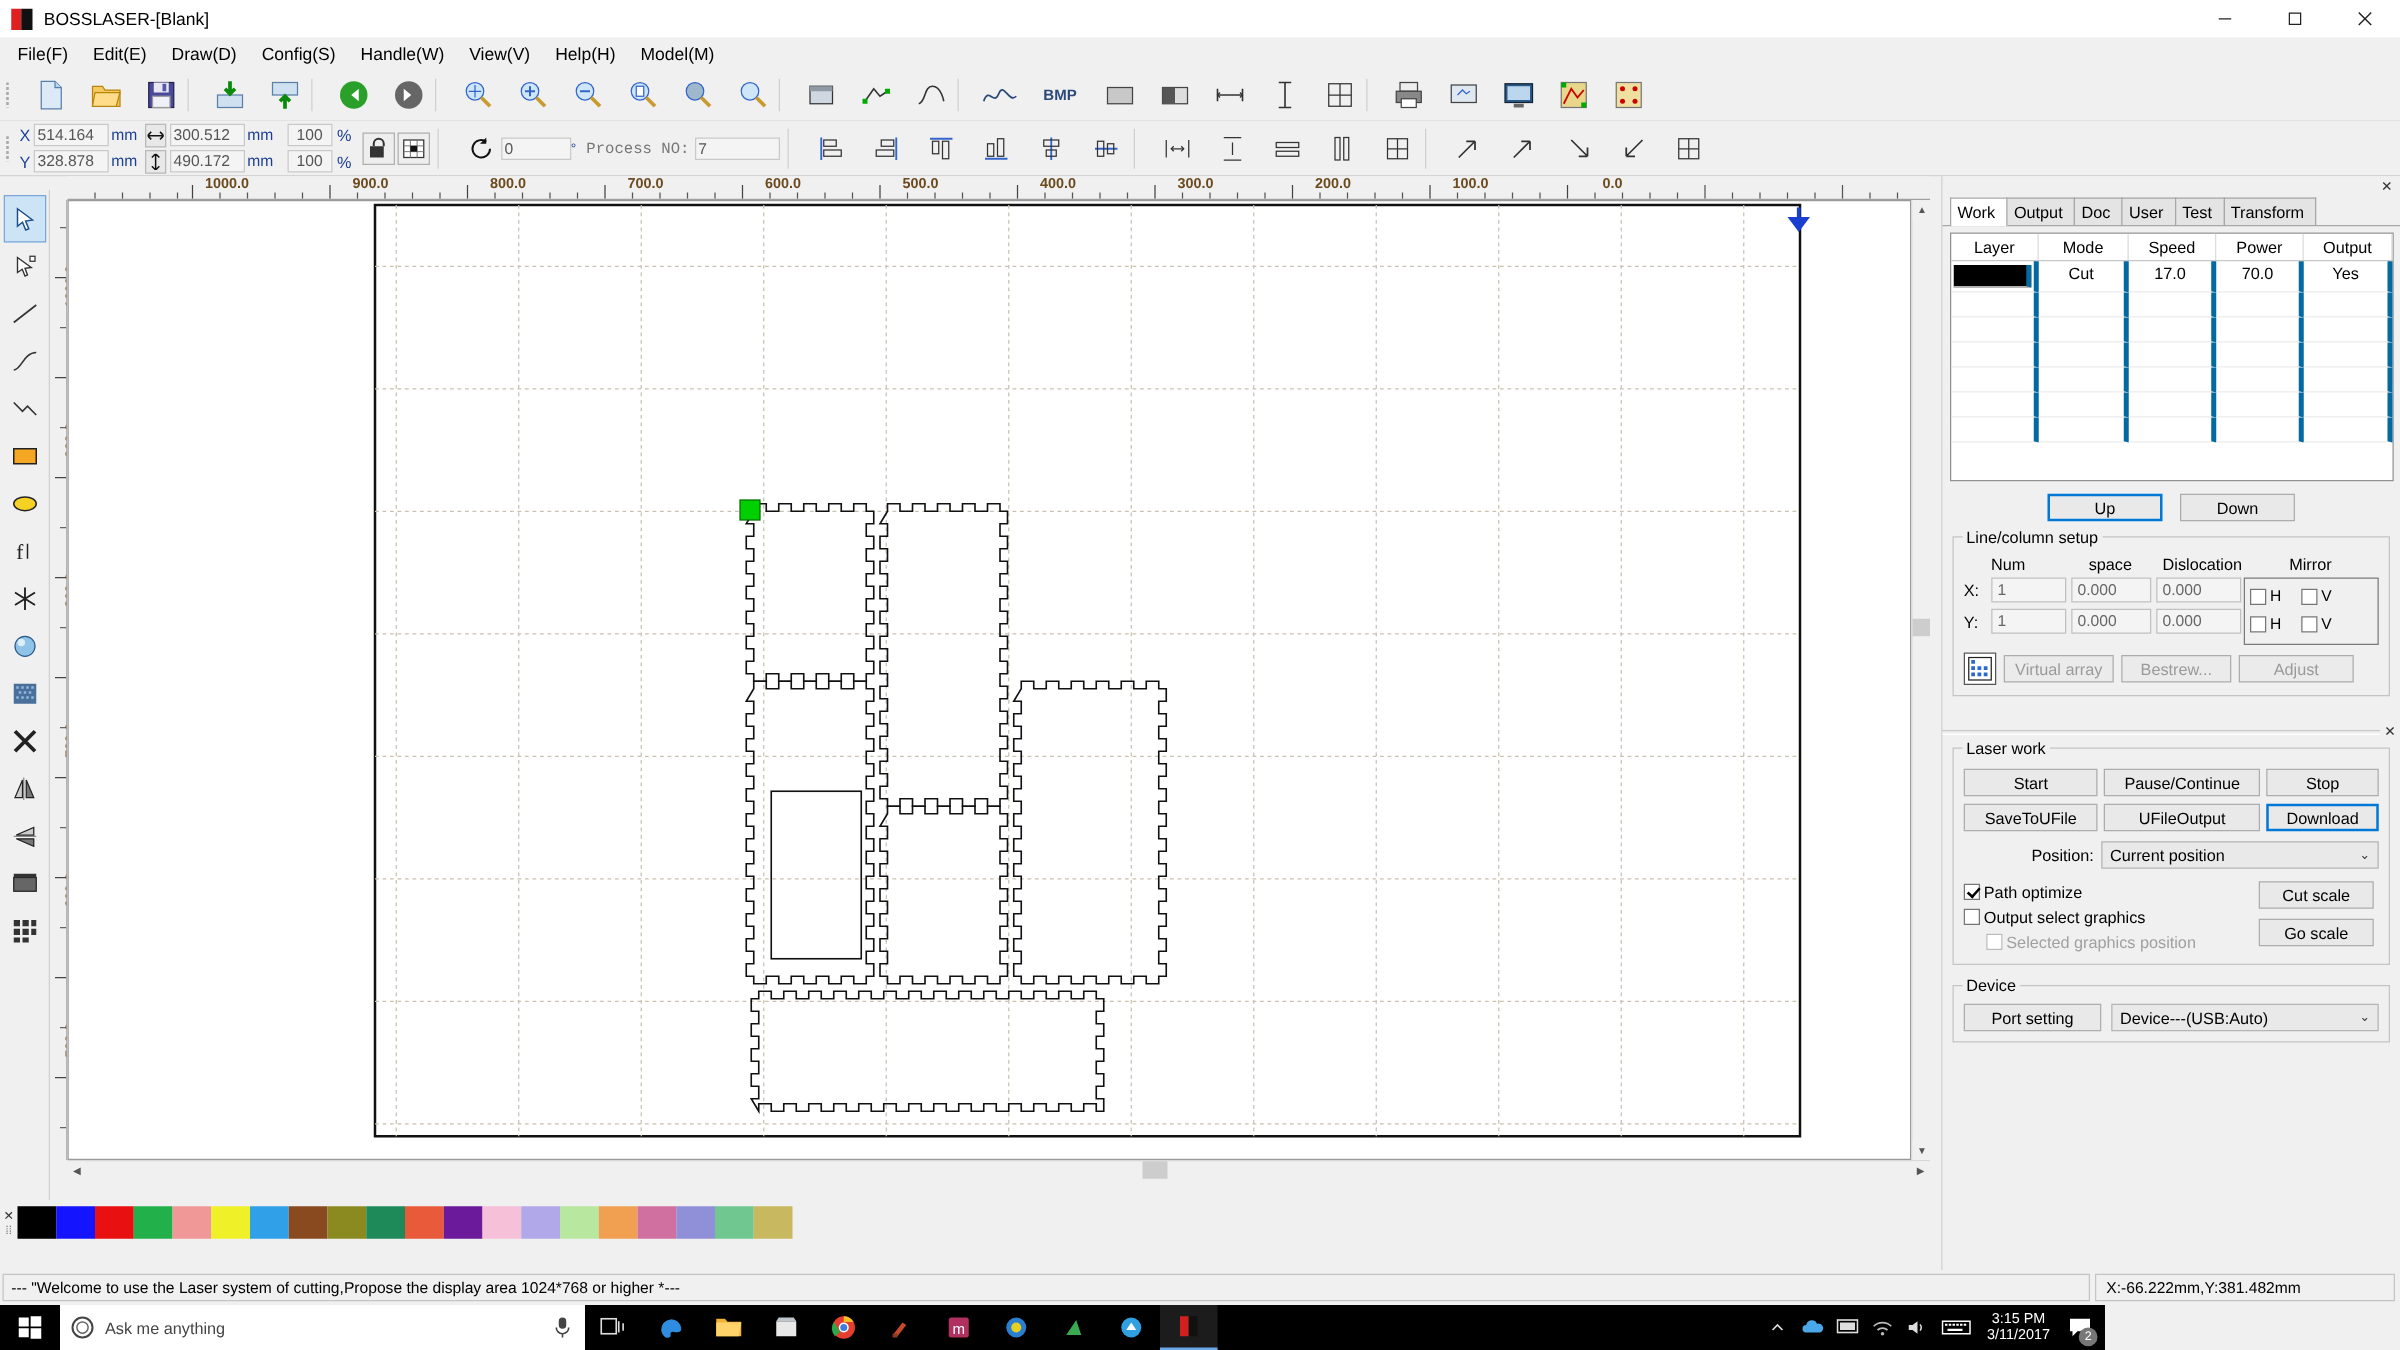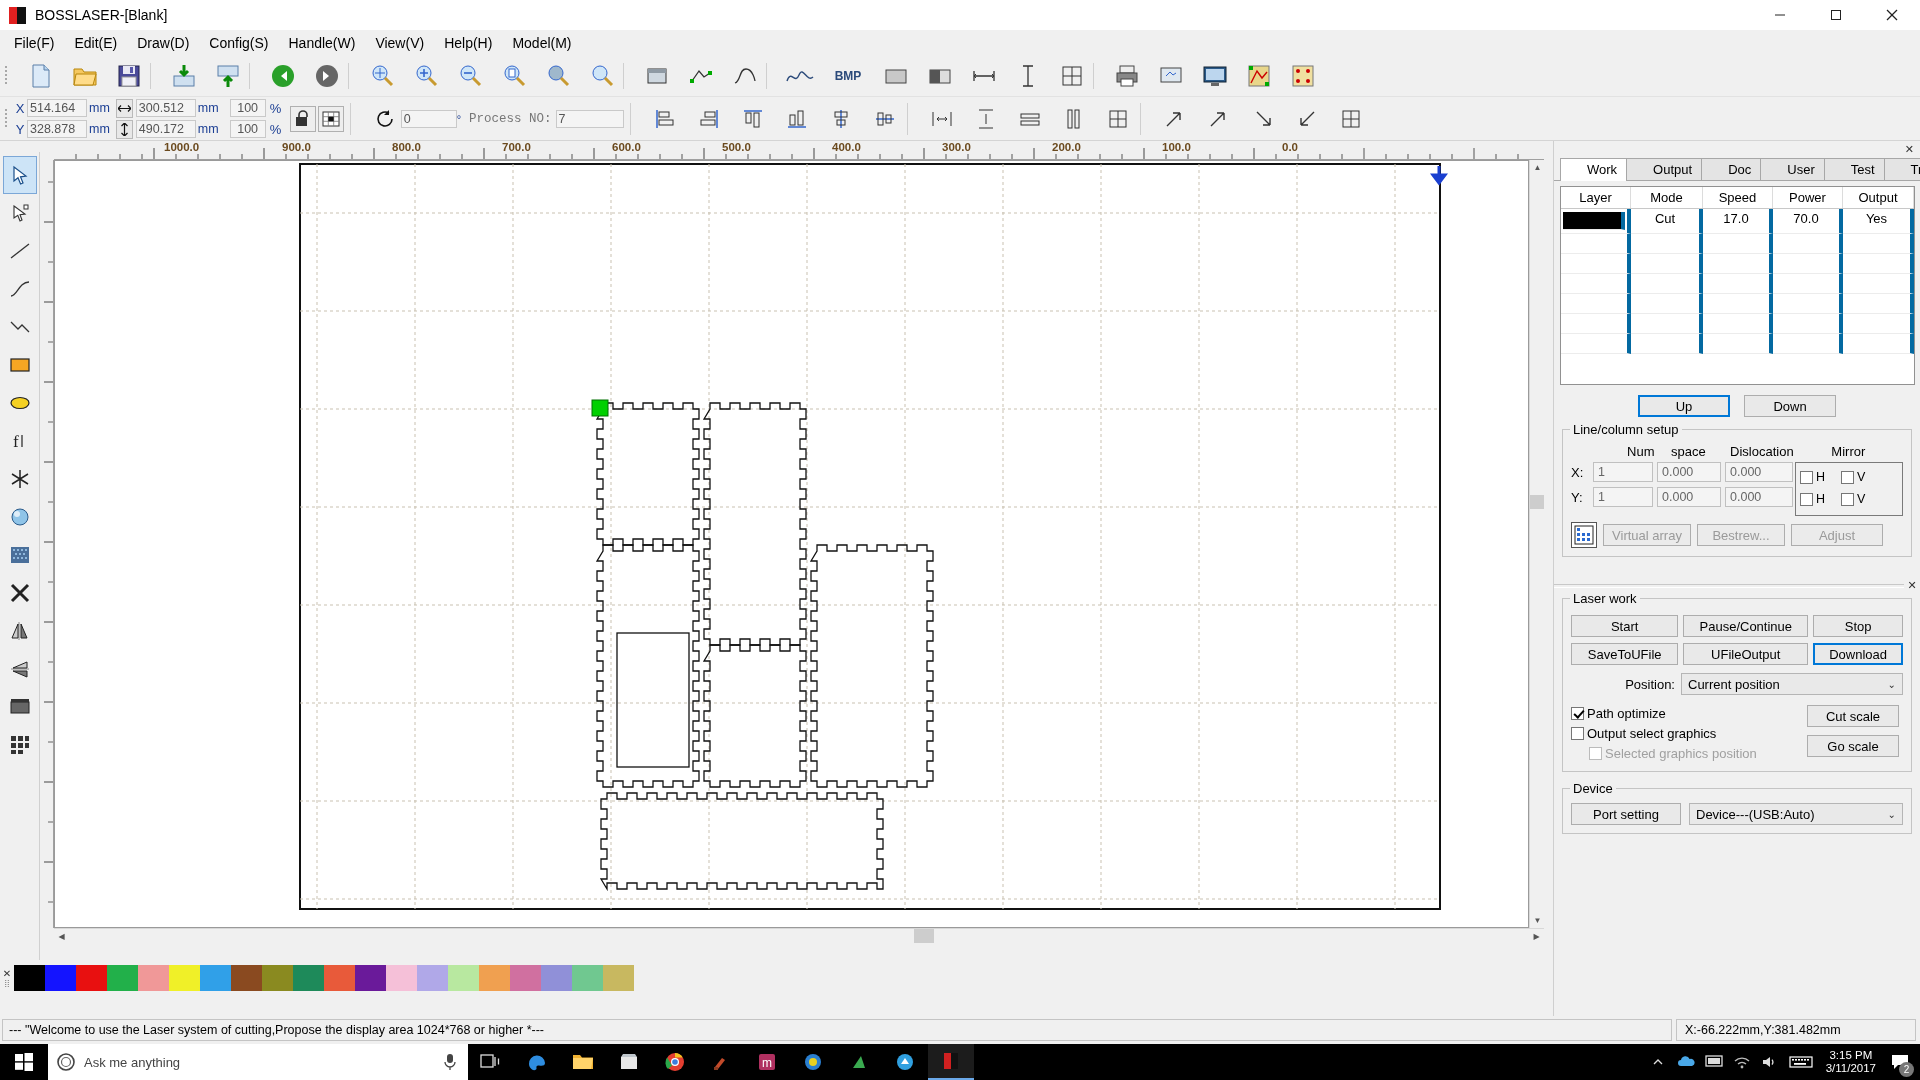--- a/index.html
+++ b/index.html
@@ -120,21 +120,21 @@
   .swatch { width:31px; height:26px; }
 
   
   .rightpanel {
     position:absolute; left:1553px; top:141px; width:367px; height:875px;
     background:#f0f0f0; border-left:1px solid #cfcfcf;
   }
   .panel-closebar { height:16px; display:flex; justify-content:flex-end; align-items:center;
                     padding-right:6px; font-size:11px; color:#333; }
   .tabs { display:flex; align-items:flex-end; height:24px; padding-left:6px; border-bottom:1px solid #a7a7a7;}
-  .tab { padding:3px 9px 3px 26px; font-size:13px; border:1px solid #a7a7a7; background:#e4e4e4;
+  .tab { padding:3px 9px 3px 5px; font-size:13px; border:1px solid #a7a7a7; background:#e4e4e4;
          margin-right:-1px; border-bottom:none; color:#000; }
   .tab.active { background:#fff; position:relative; top:1px; padding-bottom:4px;}
   .layer-table {
     margin:5px 6px 0 6px; width:355px; height:199px; background:#fff;
     border:1px solid #919191; font-size:13px;
   }
   .lt-head { display:flex; border-bottom:1px solid #c8c8c8; }
   .lt-head div { text-align:center; padding:3px 0; border-right:1px solid #dcdcdc; }
   .lt-row { display:flex; }
   .lt-row div { text-align:center; padding:2px 0; border-right:4px solid #0369a1; border-bottom:1px solid #ececec;}
@@ -171,21 +171,21 @@
     position:absolute; left:0; top:1016px; width:1920px; height:28px; background:#f0f0f0;
     display:flex; align-items:center;
   }
   .sb-left { flex:1; margin:2px 2px 2px 2px; height:22px; border:1px solid #c4c4c4; background:#f0f0f0;
              display:flex; align-items:center; padding-left:6px; font-size:12.5px; color:#000;}
   .sb-right { width:240px; margin:2px 4px 2px 2px; height:22px; border:1px solid #c4c4c4;
               display:flex; align-items:center; padding-left:8px; font-size:12.5px; color:#000;}
 
   
   .taskbar {
-    position:absolute; left:0; top:1044px; width:1920px; height:36px; background:#000;
+    position:absolute; left:0; top:1044px; width:1684px; height:36px; background:#000;
     display:flex; align-items:center;
   }
   .start-btn { width:48px; height:36px; display:flex; align-items:center; justify-content:center; }
   .search-box { width:420px; height:36px; background:#fff; display:flex; align-items:center; }
   .search-txt { font-size:13px; color:#444; margin-left:8px; }
   .tb-icon { width:46px; height:36px; display:flex; align-items:center; justify-content:center; }
   .tb-icon.active { border-bottom:2px solid #6aa8e8; background:#1c1c1c; }
   .tray { margin-left:auto; display:flex; align-items:center; height:36px; padding-right:4px; }
   .clock { color:#fff; font-size:11.5px; text-align:center; line-height:13px; padding:0 8px; }
   .badge { width:15px;height:15px;border-radius:50%;background:#777;color:#fff;font-size:10px;
@@ -1015,21 +1015,21 @@
 
     <div class="btnrow">
       <div class="btn focused" style="width:92px">Up</div>
       <div class="btn" style="width:92px">Down</div>
     </div>
 
     <div class="groupbox">
       <div class="gb-title">Line/column setup</div>
       <div class="lc-hdr">
         <div style="width:22px"></div>
-        <div style="width:62px;text-align:right">Num</div>
+        <div style="width:62px;text-align:left">Num</div>
         <div style="width:68px;text-align:center">space</div>
         <div style="width:72px;text-align:right">Dislocation</div>
         <div style="width:110px;text-align:center">Mirror</div>
       </div>
       <div style="display:flex;">
         <div style="flex:1">
           <div class="lc-row">
             <div class="lc-lbl">X:</div>
             <div class="fld" style="width:60px">1</div>
             <div class="fld" style="width:64px;margin-left:4px">0.000</div>

